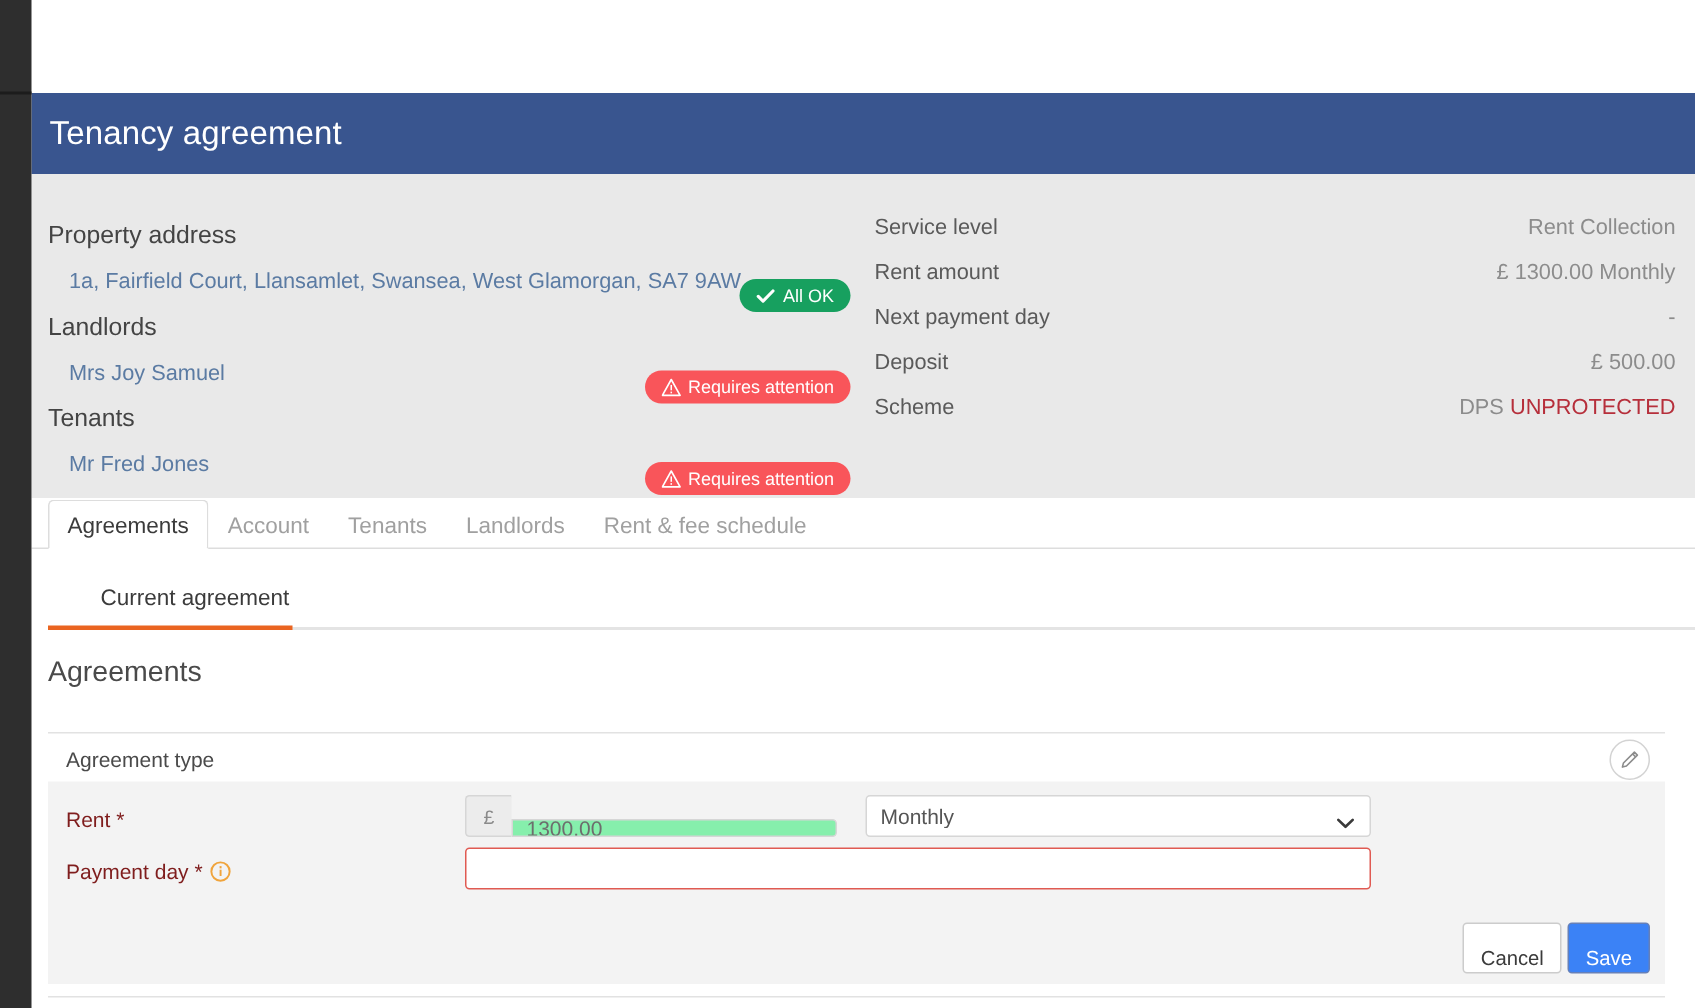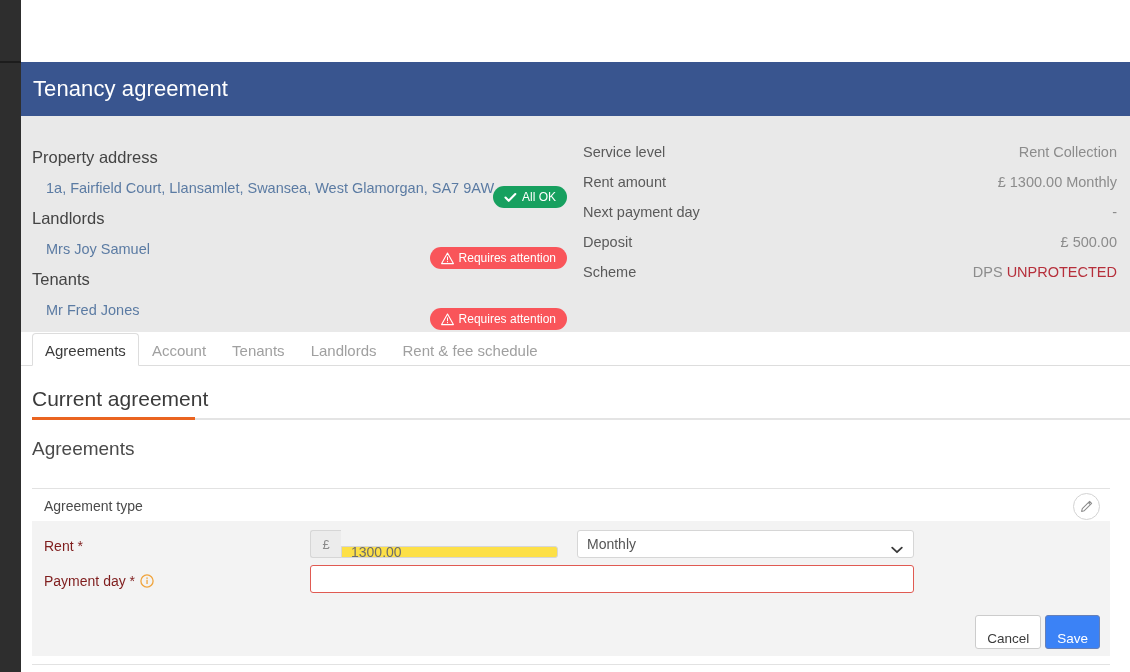--- a/index.html
+++ b/index.html
@@ -200,24 +200,25 @@
   }
   .subtabs-underline {
     position: absolute;
     left: 11px; bottom: 0;
     width: 1098px; height: 2px;
     background: #e4e4e4;
   }
   .subtab {
     position: absolute;
     top: 0;
-    font-size: 21px;
+    font-size: 15px;
     line-height: 34px;
     cursor: pointer;
     white-space: nowrap;
+    margin-left: 35px;
   }
   .subtab-1 { left: 11px; color: #3b3b3b; }
   .subtab-2 { left: 176px; color: #b2b2b2; }
   .subtab-active-underline {
     position: absolute;
     left: 11px; bottom: 0;
     width: 163px; height: 3px;
     background: #ea6420;
     z-index: 2;
   }
@@ -305,21 +306,21 @@
     display: flex;
     align-items: center;
     justify-content: center;
     font-size: 13px;
     color: #8a8a8a;
   }
   .rent-input {
     flex: 1;
     border: 1px solid #d6d6d6;
     border-radius: 0 3px 3px 0;
-    background: #fde047;
+    background: #86efac;
     font-family: "Liberation Sans", sans-serif;
     font-size: 14px;
     color: #6d6d6d;
     padding: 0 9px;
     outline: none;
     min-width: 0;
     margin-top: 16px;
   }
 
   .freq-select {

